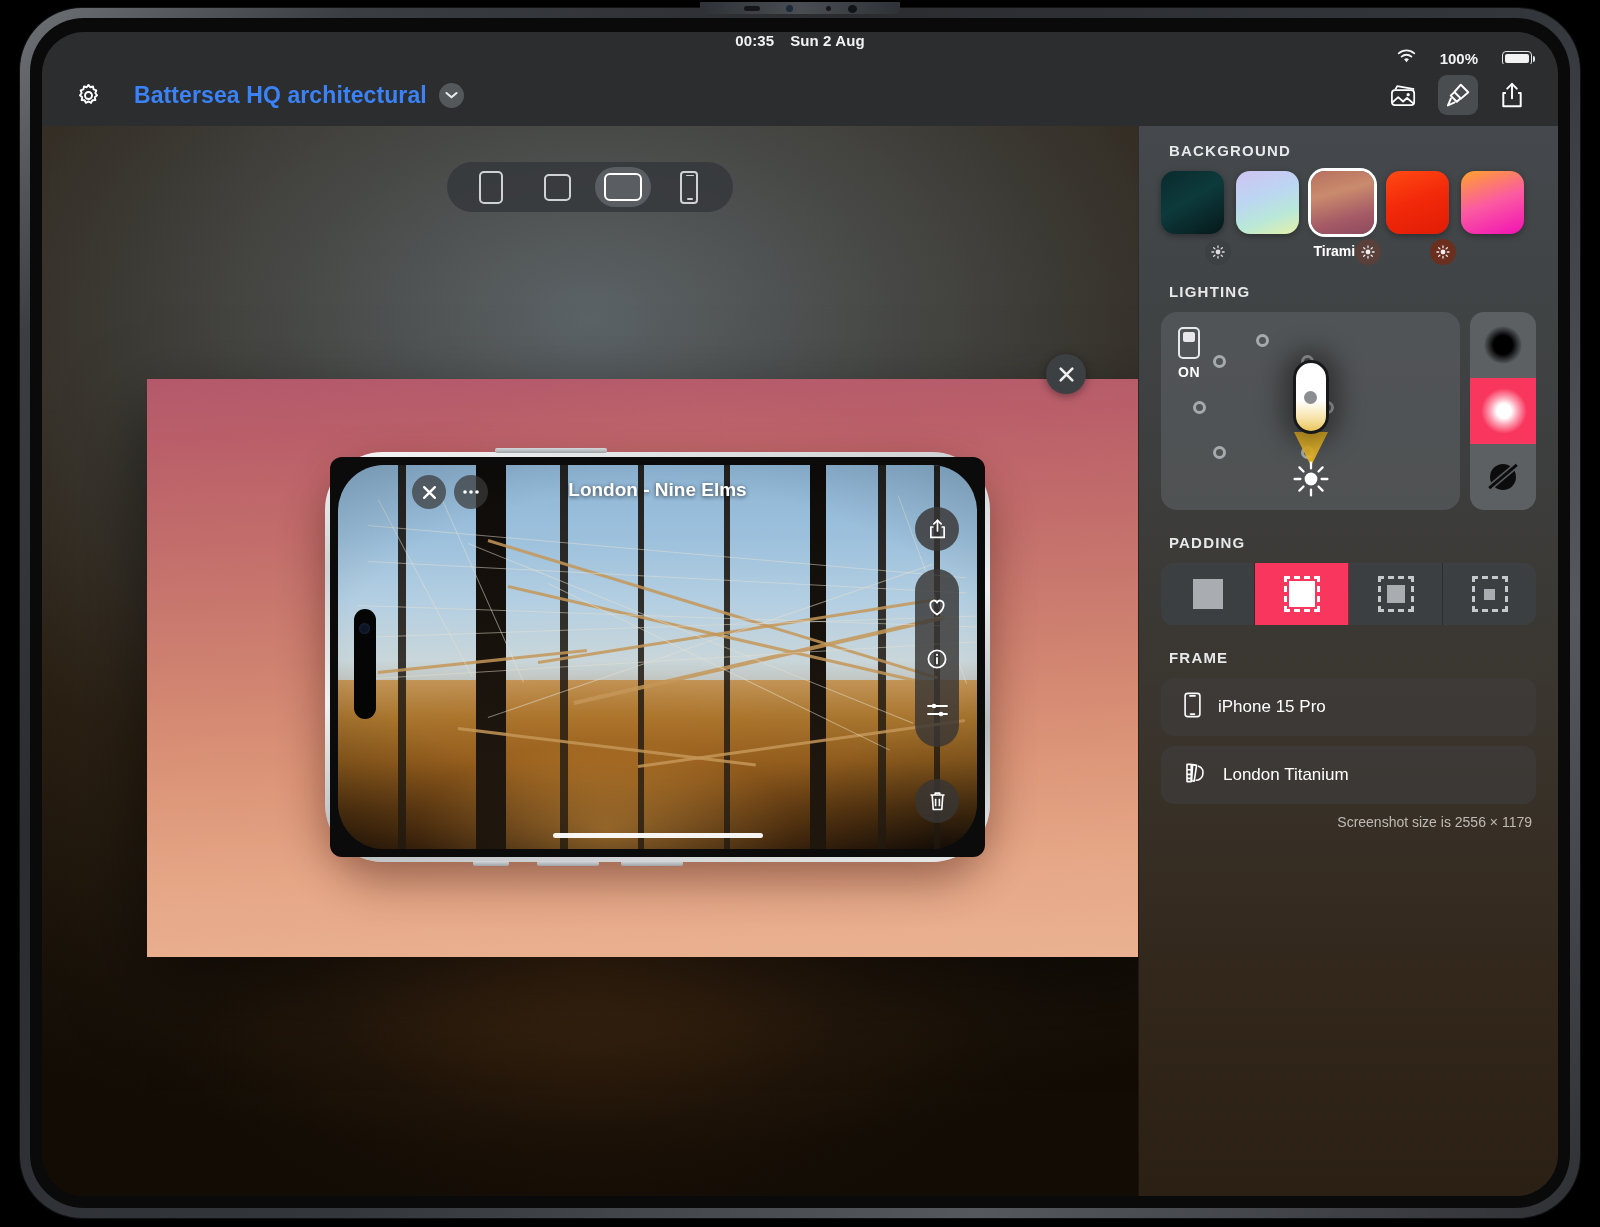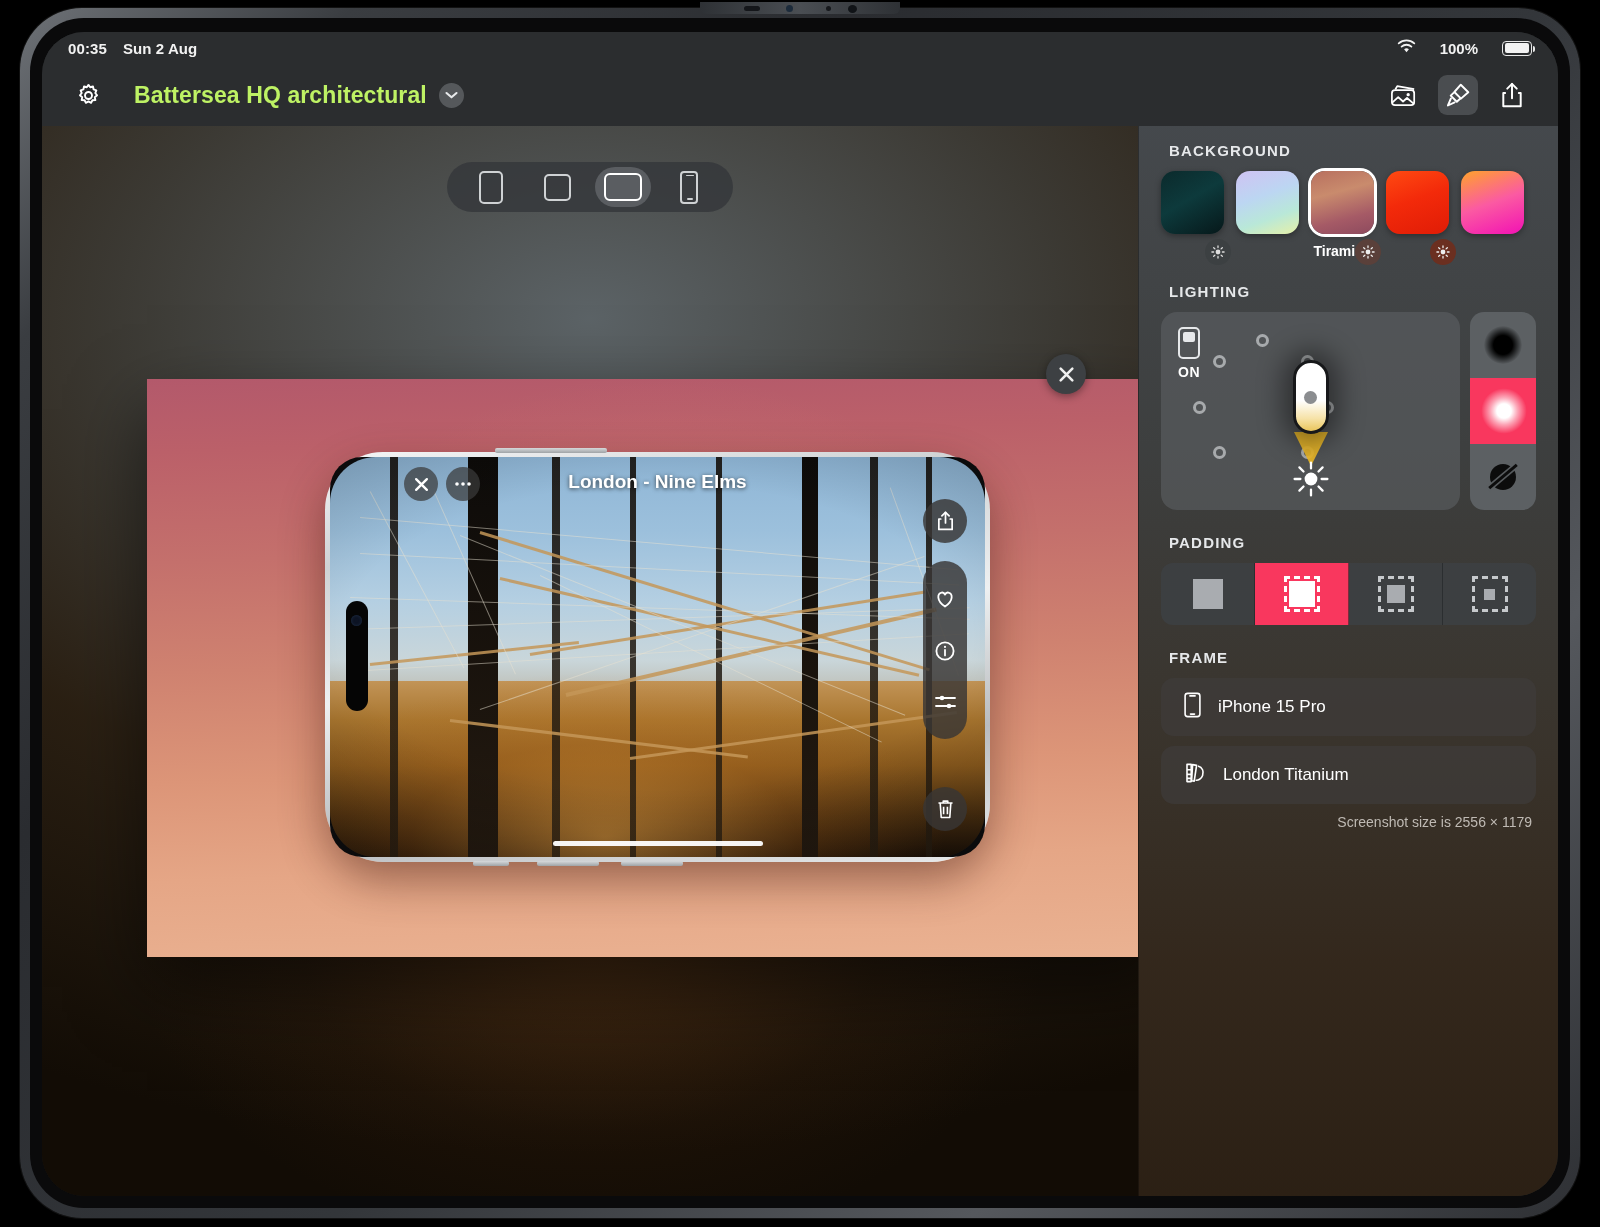--- a/index.html
+++ b/index.html
@@ -46,21 +46,21 @@
     position:relative;
     background:#1e2022;
   }
 
   
   #statusbar {
     height:32px;
     background:#2b2d2f;
     display:flex; align-items:center;
     padding:0 26px 0 26px;
-    position:relative; z-index:30;
+    position:relative; z-index:30;flex-direction:column;
   }
   .sb-left { display:flex; align-items:center; gap:16px; }
   .sb-time, .sb-date {
     color:#f2f2f2; font-size:15px; font-weight:bold; letter-spacing:.1px;
   }
   .sb-right { margin-left:auto; display:flex; align-items:center; gap:24px; }
   .sb-pct { color:#f2f2f2; font-size:15px; font-weight:bold; }
   .battery {
     width:30px; height:15px; border:1.6px solid #e8e8e8; border-radius:4px;
     position:relative; display:flex; align-items:center; padding:1.6px;
@@ -80,21 +80,21 @@
     position:relative; z-index:30;
   }
   .tb-left { display:flex; align-items:center; gap:26px; }
   .icon-btn {
     width:40px; height:40px; border-radius:9px;
     display:flex; align-items:center; justify-content:center;
     cursor:pointer;
   }
   .icon-btn.active { background:#4a4d50; }
   #doc-title {
-    color:#bef264; font-size:23px; font-weight:bold; letter-spacing:.1px;text-align:right;
+    color:#3b82f6; font-size:23px; font-weight:bold; letter-spacing:.1px;text-align:right;
   }
   .title-chev {
     width:25px; height:25px; border-radius:50%;
     background:#55585b; display:flex; align-items:center; justify-content:center;
     margin-left:12px; cursor:pointer;
   }
   .tb-right { margin-left:auto; display:flex; align-items:center; gap:14px; }
 
   
   #body { position:absolute; left:0; right:0; top:94px; bottom:0; display:flex; }
@@ -152,22 +152,22 @@
   
   #phone {
     position:absolute; left:178px; top:73px;
     width:665px; height:410px;
     border-radius:58px;
     background:linear-gradient(170deg,#f4f5f6 0%,#cfd2d4 22%,#eef0f1 48%,#b9bcbf 74%,#e8eaeb 100%);
     padding:5px;
     box-shadow:0 18px 44px rgba(60,20,10,.45);
   }
   #phone-bezel {
-    width:100%; height:100%; border-radius:32px;
-    background:#0b0b0c; 
+    width:100%; height:100%; border-radius:12px;
+    background:#0b0b0c; padding:8px;
   }
   #phone-screen {
     width:100%; height:100%; border-radius:46px; overflow:hidden;
     position:relative;
     background:#101214;
   }
   
   #photo { position:absolute; inset:0; }
   .sky {
     position:absolute; left:0; right:0; top:0; height:62%;

